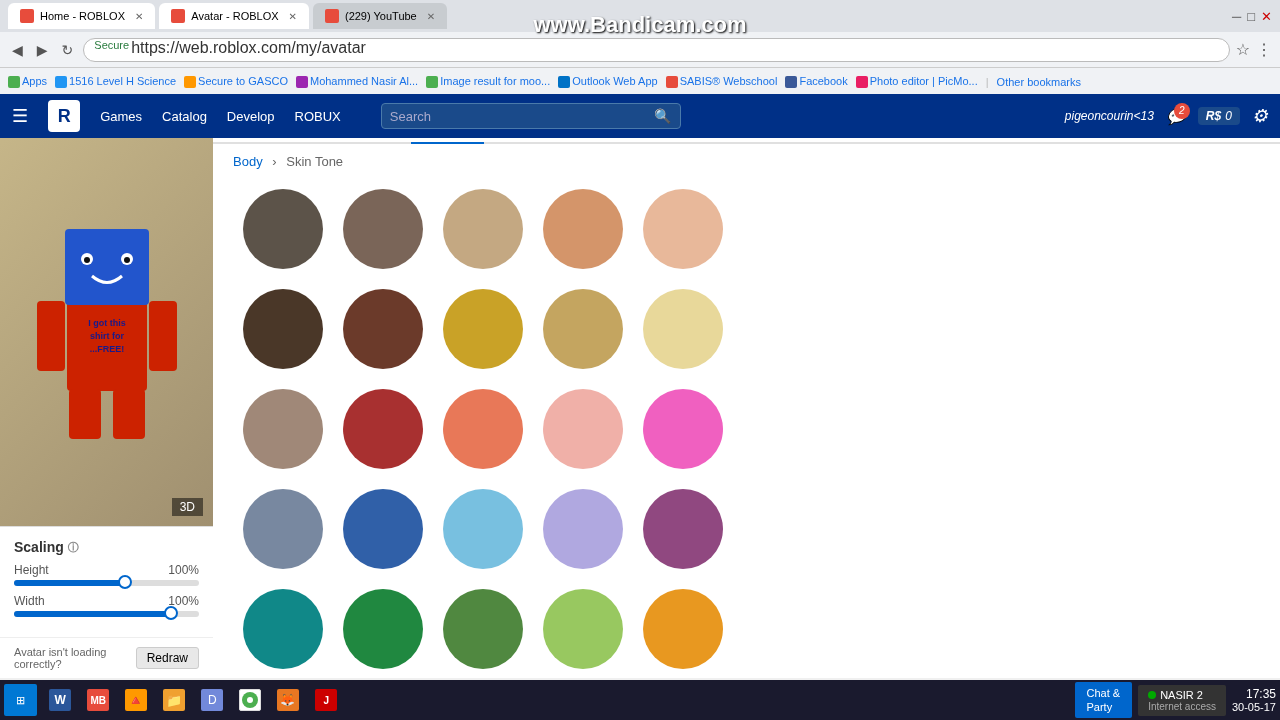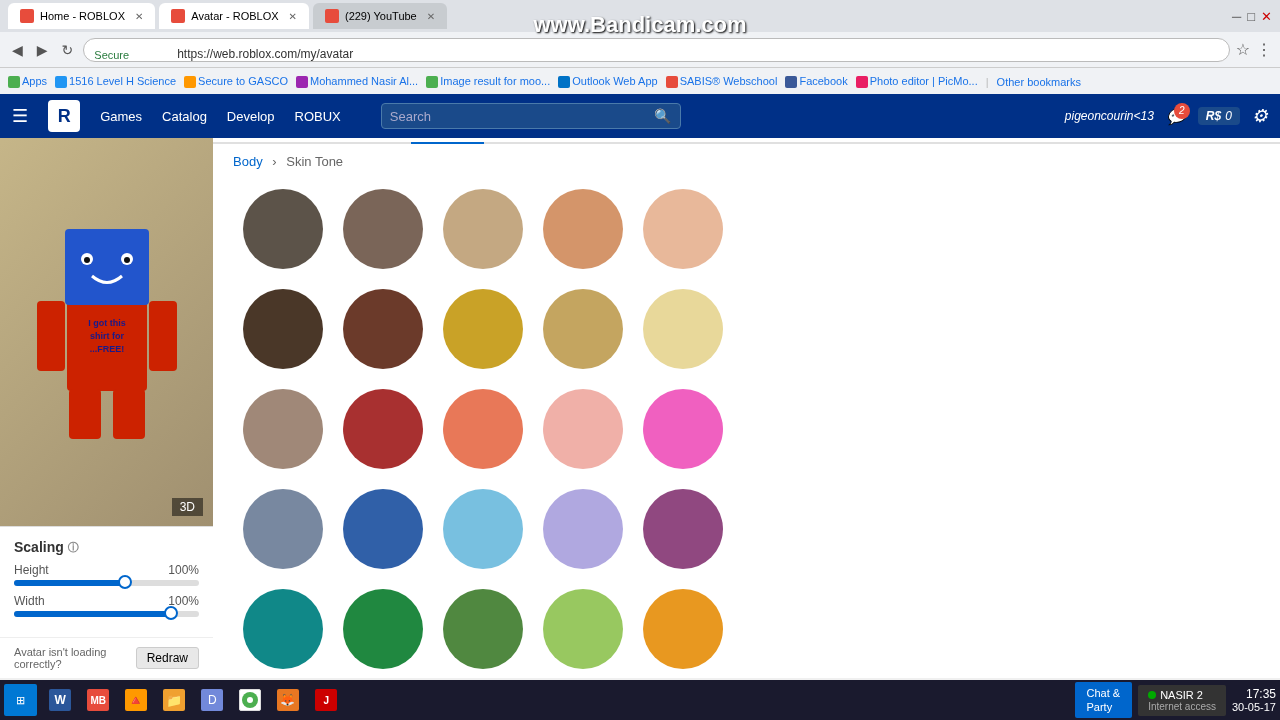--- a/index.html
+++ b/index.html
@@ -11,23 +11,23 @@
     .tab.active { background: #fff; }
     .tab.inactive { background: #c8ccd0; align-items: center; }
     .tab-favicon { width: 14px; height: 14px; border-radius: 2px; }
     .tab-favicon.home { background: #e74c3c; }
     .tab-favicon.avatar { background: #e74c3c; }
     .tab-favicon.yt { background: #e74c3c; }
     .tab-close { font-size: 10px; color: #666; cursor: pointer; margin-left: 4px; }
     .browser-toolbar { background: #f0f2f5; height: 36px; display: flex; align-items: center; padding: 0 8px; gap: 6px; border-bottom: 1px solid #ccc; }
     .nav-btn { background: none; border: none; font-size: 14px; cursor: pointer; color: #555; padding: 2px 4px; }
     .nav-btn:disabled { color: #bbb; }
-    .address-bar { flex: 1; height: 24px; border: 1px solid #bbb; border-radius: 12px; padding: 0 10px; font-size: 12px; background: #fff; display: flex; align-items: flex-end; gap: 12px; }
+    .address-bar { flex: 1; height: 24px; border: 1px solid #bbb; border-radius: 12px; padding: 0 10px; font-size: 12px; background: #fff; display: flex; align-items: flex-start; gap: 2px; }
     .address-bar .secure { color: #2a7c3f; font-size: 11px; }
-    .address-text { font-size: 12px; color: #333; margin-left: 36px; }
+    .address-text { font-size: 16px; color: #333; }
     .bookmarks-bar { background: #f0f2f5; height: 28px; display: flex; align-items: center; padding: 0 8px; gap: 8px; border-bottom: 1px solid #ddd; font-size: 11px; overflow: hidden; }
     .bookmark-item { color: #1a73e8; cursor: pointer; white-space: nowrap; font-size: 11px; }
     .bookmark-favicon { width: 12px; height: 12px; display: inline-block; border-radius: 2px; margin-right: 2px; background: #888; vertical-align: middle; }
     .bandicam-overlay { position: absolute; top: 12px; left: 50%; transform: translateX(-50%); font-size: 22px; font-weight: bold; color: white; text-shadow: 1px 1px 2px #000; z-index: 999; pointer-events: none; font-family: Arial Black, sans-serif; }
     .nav-hamburger { color: white; font-size: 18px; cursor: pointer; }
     .roblox-icon { width: 32px; height: 32px; background: white; border-radius: 4px; display: flex; align-items: center; justify-content: center; }
     .roblox-icon-inner { font-size: 18px; font-weight: bold; color: #003087; }
     .nav-link { color: white; text-decoration: none; font-size: 13px; font-weight: 500; cursor: pointer; }
     .nav-search { display: flex; align-items: center; background: #1a4a8a; border: 1px solid #4a7aaa; border-radius: 4px; padding: 4px 8px; flex: 1; max-width: 300px; margin-left: 20px; }
     .nav-search input { background: none; border: none; outline: none; color: white; font-size: 13px; width: 100%; }

